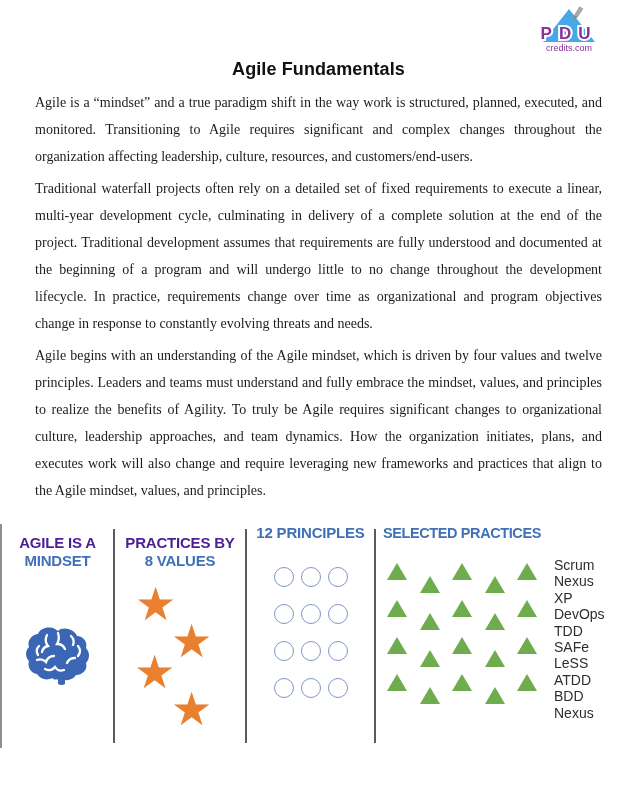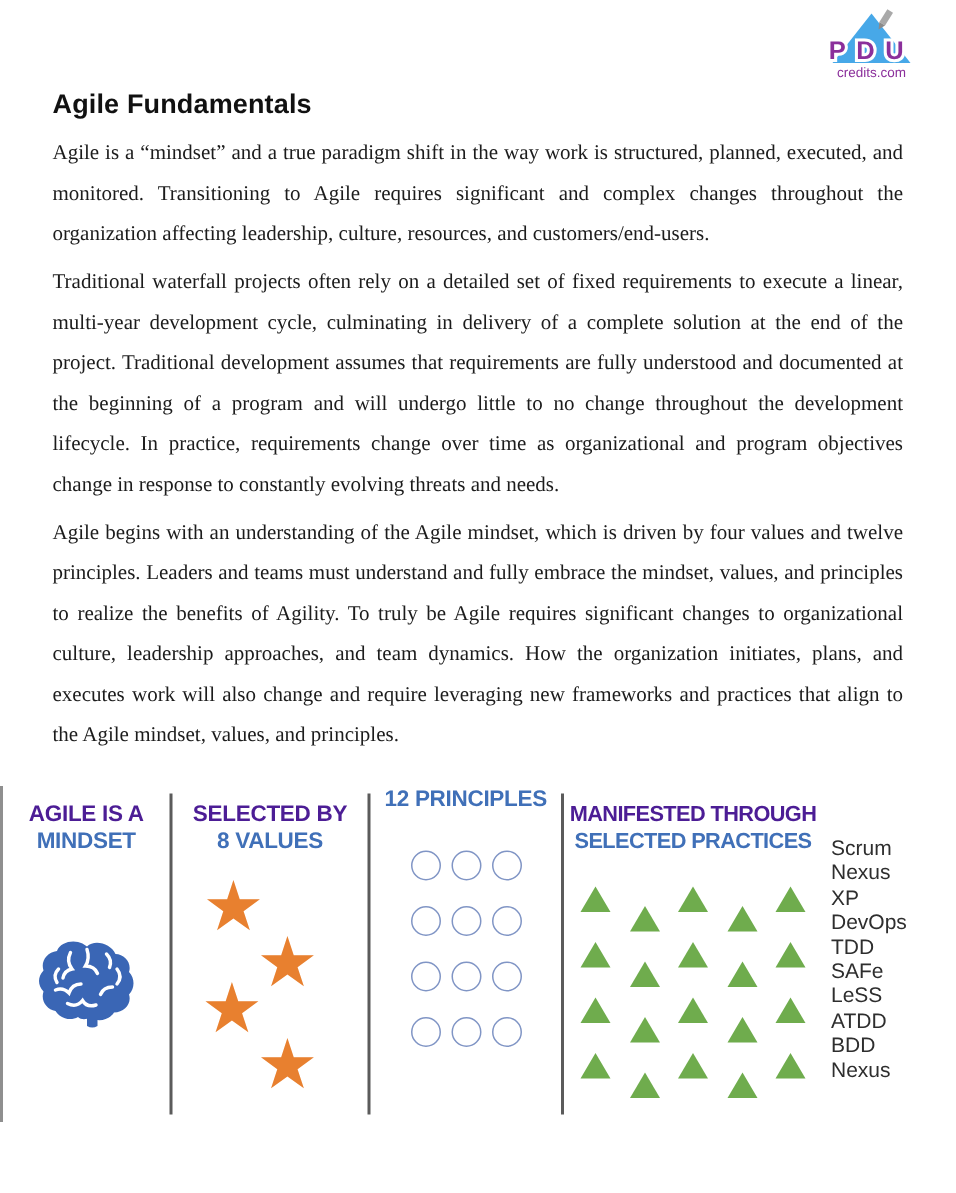--- a/index.html
+++ b/index.html
@@ -6,26 +6,26 @@
     --accent-blue:#4070b8; --star-orange:#e8802f; --triangle-green:#6fac4d;
     --circle-outline:#8095c5; --brain-blue:#3a66b5; --logo-triangle:#47a8e8;
     --logo-purple:#8b2f9b; --divider:#5b5b5b; --text:#1c1c1c;
   }
   *{box-sizing:border-box;margin:0;padding:0}
   html,body{width:637px;height:795px;background:#ffffff;overflow:hidden;
     font-family:"Liberation Serif",serif;color:var(--text);}
   .page{position:relative;width:637px;height:795px;}
 
   
-  .logo{position:absolute;top:5px;right:16px;width:80px;height:50px;}
+  .logo{position:absolute;top:5px;right:28px;width:80px;height:50px;}
 
   
   .article{padding:59px 35px 0 35px;}
   .article h1{font-family:"Liberation Sans",sans-serif;font-size:18px;font-weight:bold;
-    color:#111;margin:0 0 9px 0;letter-spacing:.1px;}
+    color:#111;margin:0 0 9px 0;letter-spacing:.1px;text-align:center;}
   .article p{font-size:14px;line-height:27px;text-align:justify;margin:0 0 5px 0;}
 
   
   .figure{margin-top:20px;}
   .fig-grid{display:flex;height:224px;border-left:2px solid #8f8f8f;}
   .vdiv{width:2px;background:var(--divider);height:214px;margin-top:5px;flex:0 0 2px;}
   .fig-col{position:relative;}
   .col-mindset{width:111px;}
   .col-values{width:130px;}
   .col-principles{width:127px;}
@@ -109,21 +109,21 @@
               <path d="M50 32 q-6 0 -8 5"></path>
               <path d="M20 43 q6 3 10 -2 q3 5 9 3"></path>
             </g>
           </svg>
         </div>
       </div>
 
       <div class="vdiv"></div>
 
       <div class="fig-col col-values">
-        <div class="fig-h top">SELECTED BY</div>
+        <div class="fig-h top">PRACTICES BY</div>
         <div class="fig-h blue">8 VALUES</div>
         <div>
             <span class="star">★</span>
             <span class="star">★</span>
             <span class="star">★</span>
             <span class="star">★</span>
           </div>
       </div>
 
       <div class="vdiv"></div>
@@ -142,21 +142,20 @@
             <div class="circle"></div>
             <div class="circle"></div>
             <div class="circle"></div>
             <div class="circle"></div>
           </div>
       </div>
 
       <div class="vdiv"></div>
 
       <div class="fig-col col-practices">
-        <div class="fig-h top">MANIFESTED THROUGH</div>
         <div class="fig-h blue">SELECTED PRACTICES</div>
         <div class="triangles">
             <div class="tri-row">
               <span class="tri"></span>
               <span class="tri"></span>
               <span class="tri"></span>
               <span class="tri"></span>
               <span class="tri"></span>
             </div>
             <div class="tri-row">

